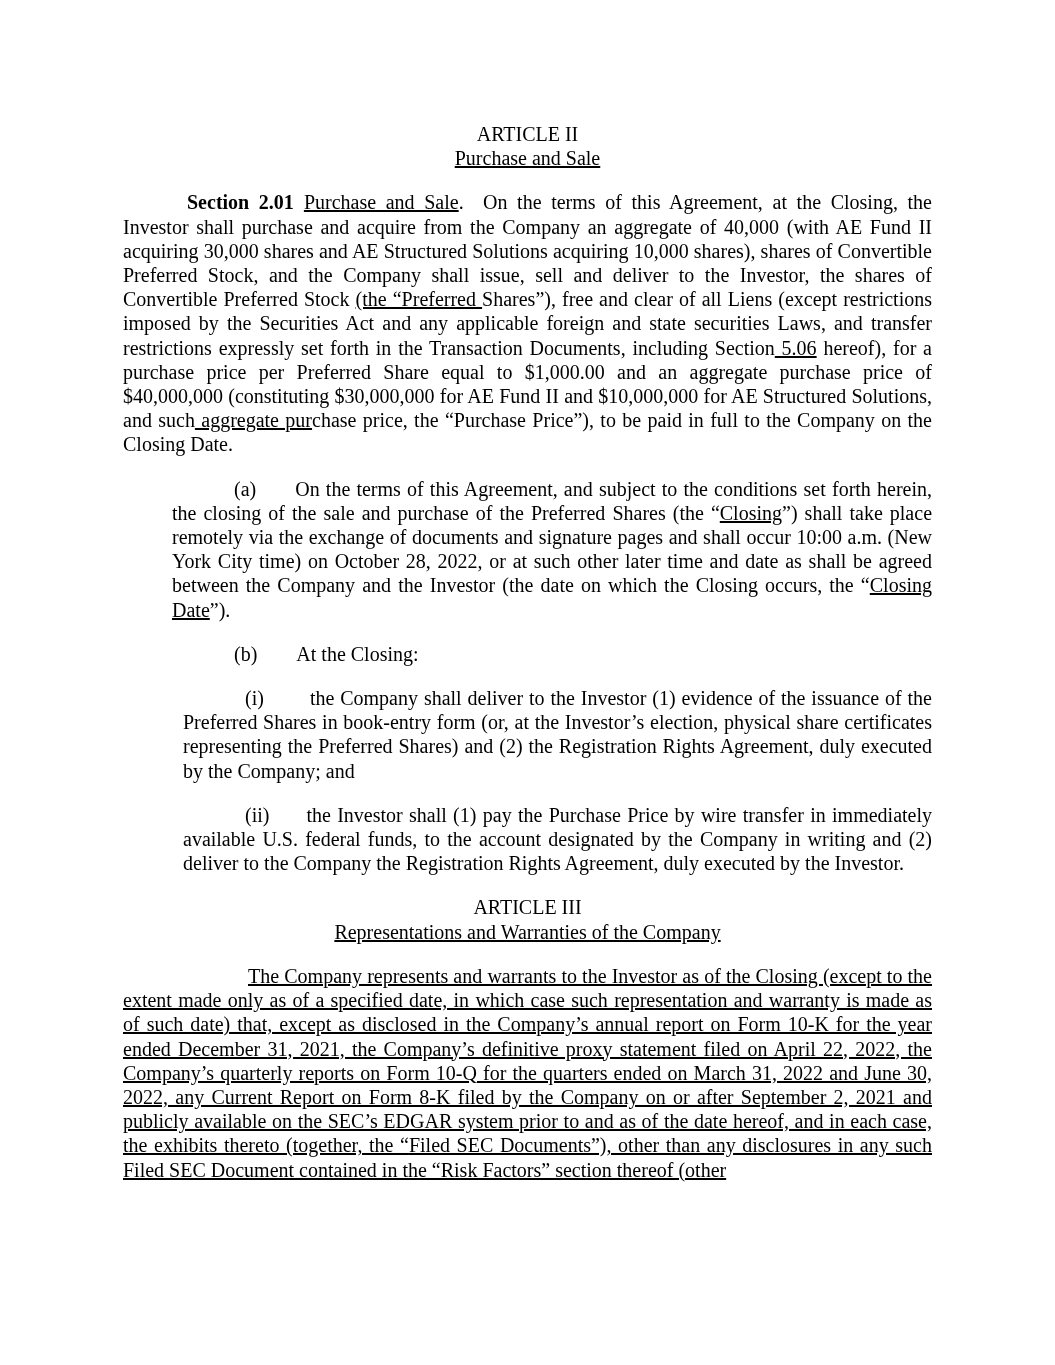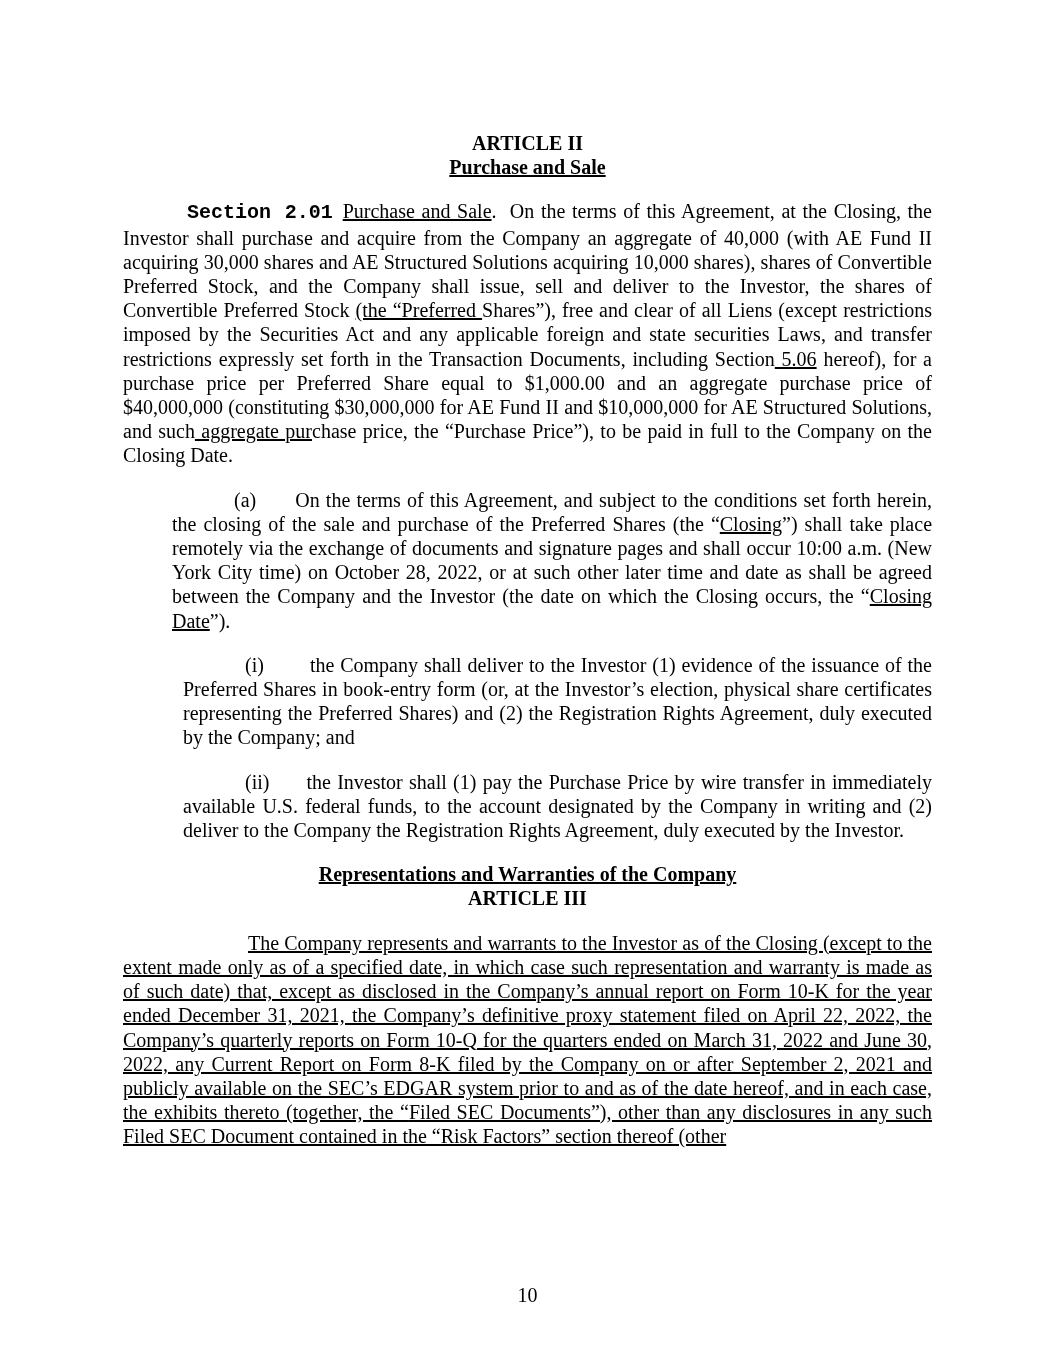--- a/index.html
+++ b/index.html
@@ -11,24 +11,24 @@
     background: #ffffff;
     color: #000000;
     font-family: "Liberation Serif", "DejaVu Serif", serif;
     font-size: 20px;
     line-height: 24.2px;
     box-sizing: border-box;
     padding: 122px 123px 0 123px;
     overflow: hidden;
   }
   .block { margin: 0 0 20px 0; text-align: justify; }
-  .heading { text-align: center; font-weight: bold; margin-top: 9px; }
+  .heading { text-align: center; font-weight: normal; }
   .heading .hline { text-align: center; }
   .u { text-decoration: underline; }
-  .b { font-weight: bold; font-family: Liberation Mono, monospace; }
+  .b { font-weight: bold; }
   .indent-half { text-indent: 64px; }
   .list-a { margin-left: 49px; text-indent: 62px; }
   .list-i { margin-left: 60px; text-indent: 62px; }
   .indent-one { text-indent: 125px; text-decoration: underline; }
   .tab { display: inline-block; }
   .tab-sec { width: 10px; }
   .tab-a  { width: 39px; }
   .tab-i  { width: 46px; }
   .tab-ii { width: 37px; }
   .page-number {
@@ -44,22 +44,22 @@
 <body>
 
 <div class="page">
   <div id="doc-content">
       <div class="block heading">
         <div class="hline">ARTICLE II</div>
         <div class="hline u">Purchase and Sale</div>
       </div>
       <div class="block indent-half"><span class="b">Section 2.01</span><span class="tab tab-sec"></span><span class="u">Purchase and Sale</span><span class="">.&nbsp; On the terms of this Agreement, at the Closing, the Investor shall purchase and acquire from the Company an aggregate of 40,000 (with AE Fund II acquiring 30,000 shares and AE Structured Solutions acquiring 10,000 shares), shares of Convertible Preferred Stock, and the Company shall issue, sell and deliver to the Investor, the shares of Convertible Preferred Stock </span><span class="u">(the “Preferred </span><span class="">Shares”), free and clear of all Liens (except restrictions imposed by the Securities Act and any applicable foreign and state securities Laws, and transfer restrictions expressly set forth in the Transaction Documents, including Section</span><span class="u"> 5.06</span><span class=""> hereof), for a purchase price per Preferred Share equal to $1,000.00 and an aggregate purchase price of $40,000,000 (constituting $30,000,000 for AE Fund II and $10,000,000 for AE Structured Solutions, and such</span><span class="u"> aggregate pur</span><span class="">chase price, the “Purchase Price”), to be paid in full to the Company on the Closing Date.</span></div>
       <div class="block list-a"><span class="">(a)</span><span class="tab tab-a"></span><span class="">On the terms of this Agreement, and subject to the conditions set forth herein, the closing of the sale and purchase of the Preferred Shares (the “</span><span class="u">Closing</span><span class="">”) shall take place remotely via the exchange of documents and signature pages and shall occur 10:00 a.m. (New York City time) on October 28, 2022, or at such other later time and date as shall be agreed between the Company and the Investor (the date on which the Closing occurs, the “</span><span class="u">Closing Date</span><span class="">”).</span></div>
+      <div class="block list-a"><span class="">(b)</span><span class="tab tab-a"></span><span class="">At the Closing:</span></div>
       <div class="block list-i"><span class="">(i)</span><span class="tab tab-i"></span><span class="">the Company shall deliver to the Investor (1) evidence of the issuance of the Preferred Shares in book-entry form (or, at the Investor’s election, physical share certificates representing the Preferred Shares) and (2) the Registration Rights Agreement, duly executed by the Company; and</span></div>
       <div class="block list-i"><span class="">(ii)</span><span class="tab tab-ii"></span><span class="">the Investor shall (1) pay the Purchase Price by wire transfer in immediately available U.S. federal funds, to the account designated by the Company in writing and (2) deliver to the Company the Registration Rights Agreement, duly executed by the Investor.</span></div>
       <div class="block heading">
+        <div class="hline">ARTICLE III</div>
         <div class="hline u">Representations and Warranties of the Company</div>
-        <div class="hline">ARTICLE III</div>
       </div>
       <div class="block indent-one"><span class="">The Company represents and warrants to the Investor as of the Closing (except to the extent made only as of a specified date, in which case such representation and warranty is made as of such date) that, except as disclosed in the Company’s annual report on Form 10-K for the year ended December 31, 2021, the Company’s definitive proxy statement filed on April 22, 2022, the Company’s quarterly reports on Form 10-Q for the quarters ended on March 31, 2022 and June 30, 2022, any Current Report on Form 8-K filed by the Company on or after September 2, 2021 and publicly available on the SEC’s EDGAR system prior to and as of the date hereof, and in each case, the exhibits thereto (together, the “</span><span class="u">Filed SEC Documents</span><span class="">”), other than any disclosures in any such Filed SEC Document contained in the “Risk Factors” section thereof (other</span></div>
     </div>
-  <div class="page-number">10</div>
 </div>
 
 </body></html>

